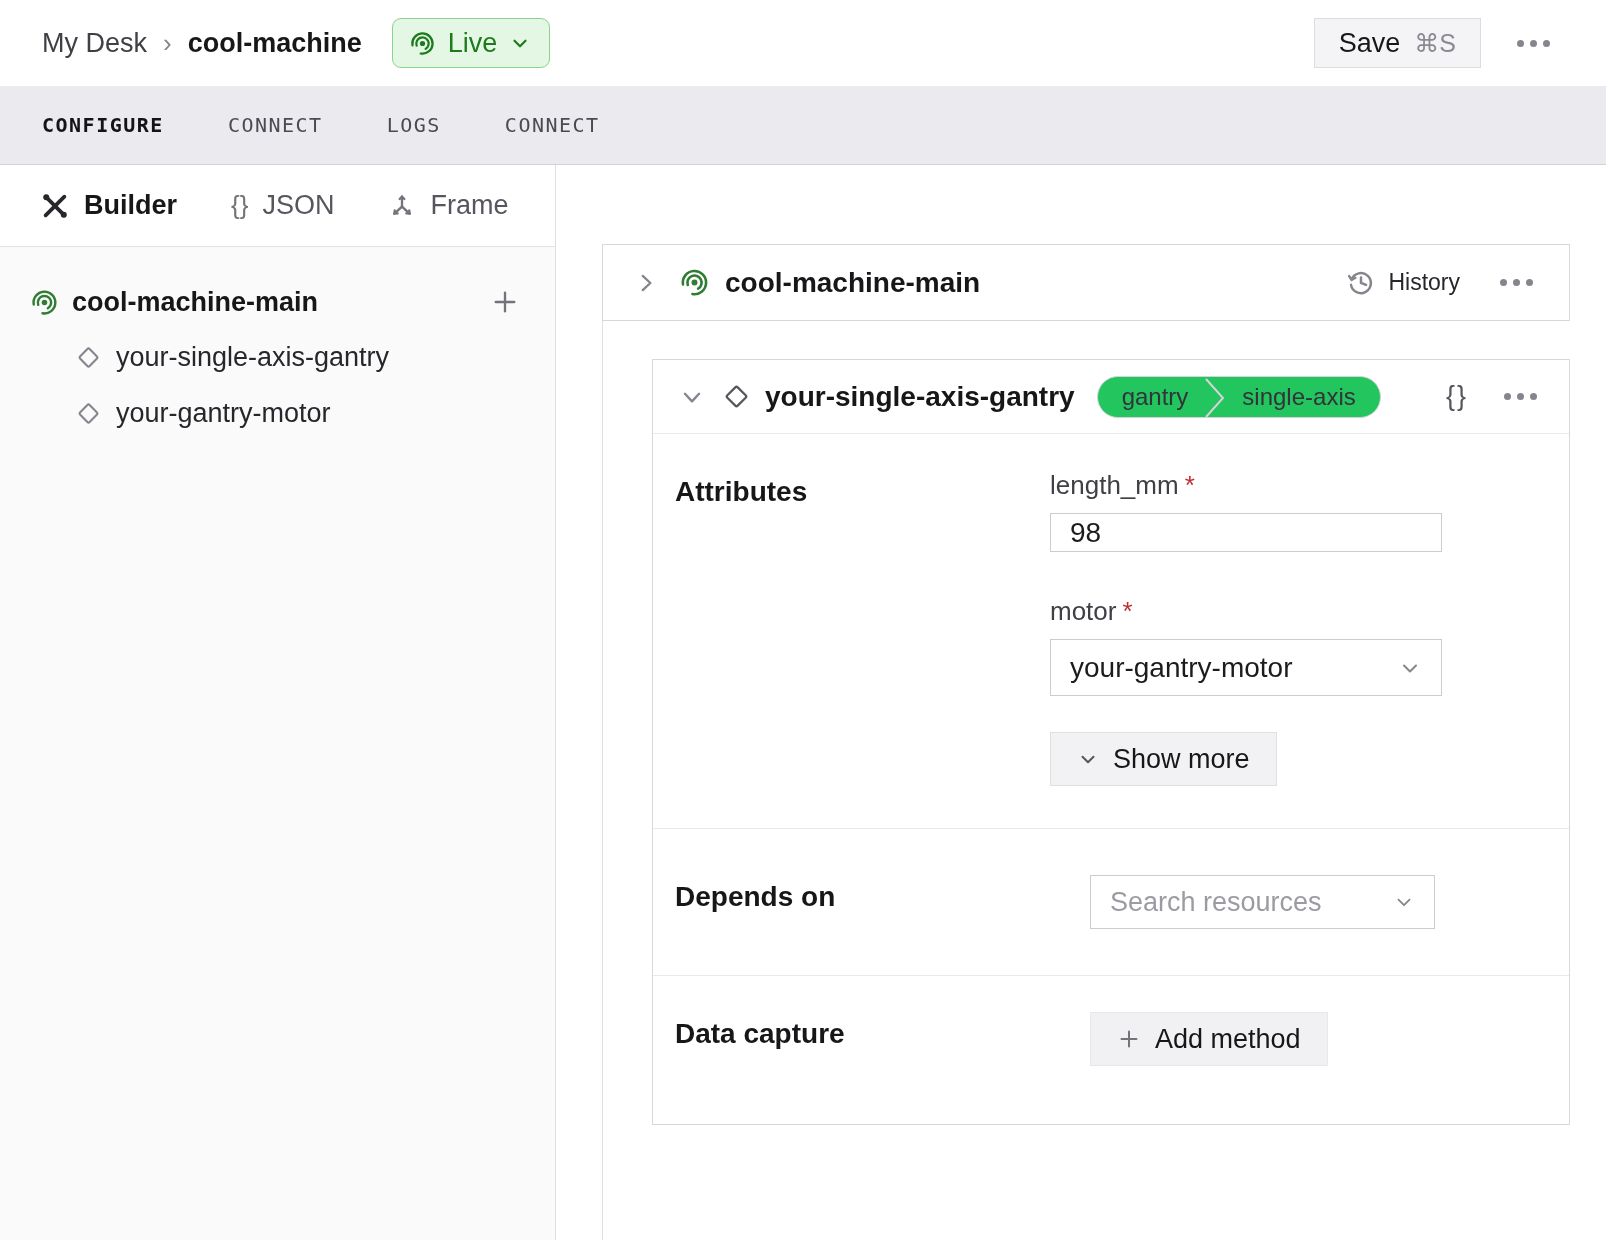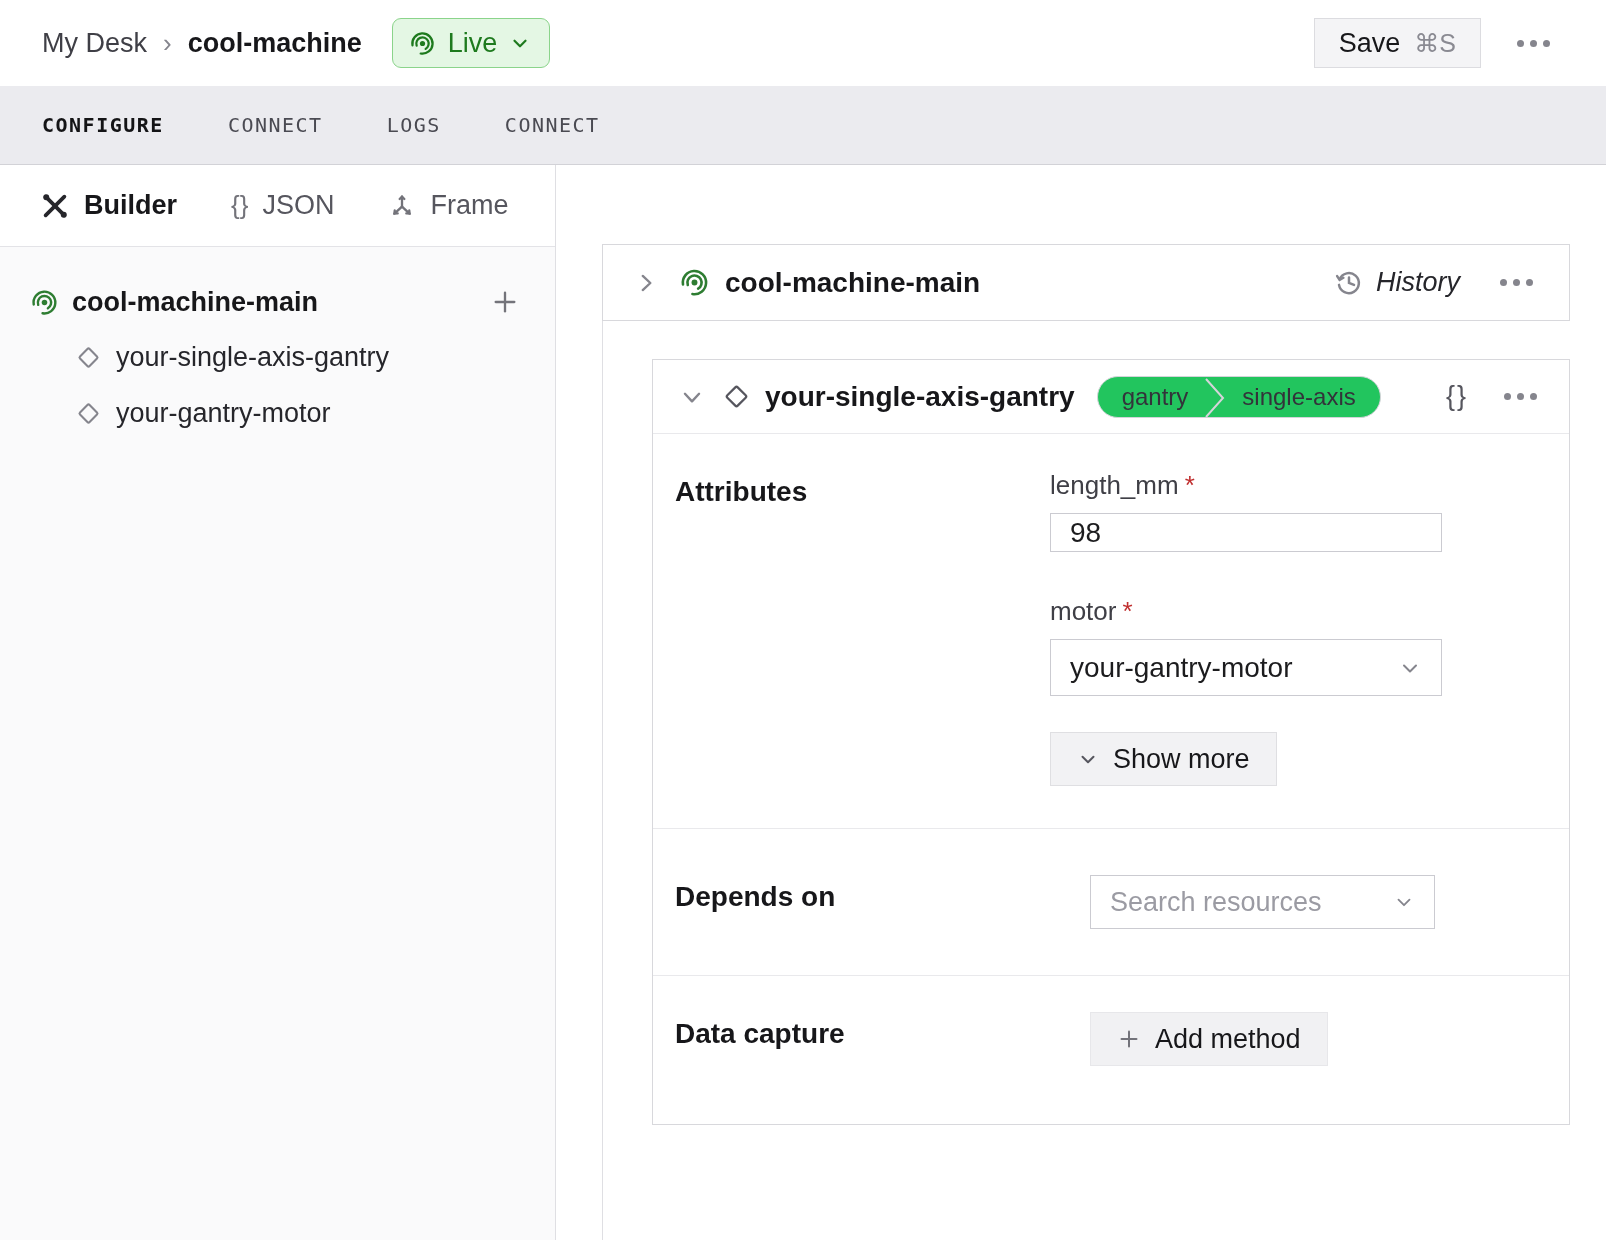--- a/index.html
+++ b/index.html
@@ -51,21 +51,21 @@
 
   
   .main { flex:1; background:#fff; display:flex; flex-direction:column;
     padding:79px 36px 0 46px; min-height:0; }
   .part-card { height:77px; flex:0 0 77px; border:1px solid #d8d8dc; background:#fff;
     display:flex; align-items:center; padding:0 26px; }
   .part-card .title { margin-left:15px; font-size:28px; font-weight:bold; color:#17171a; }
   .pc-chevron { display:flex; cursor:pointer; padding:4px; }
   .part-icon { margin-left:16px; display:flex; }
   .history-btn { margin-left:auto; display:inline-flex; align-items:center; gap:12px;
-    font-size:27px; color:#26262b; cursor:pointer;font-style:italic; }
+    font-size:23px; color:#26262b; cursor:pointer; }
   .pc-dots { margin-left:30px; }
 
   .resources-wrap { flex:1; border-left:1px solid #dfdfe3; margin-left:0;
     padding:38px 0 0 49px; min-height:0; }
 
   .resource-card { border:1px solid #d8d8dc; background:#fff; }
   .rc-header { height:74px; display:flex; align-items:center; padding:0 22px;
     border-bottom:1px solid #e9e9ec; }
   .rc-header .title { margin-left:15px; font-size:28px; font-weight:bold; color:#17171a; white-space:nowrap; }
   .rc-chevron { display:flex; cursor:pointer; padding:4px; }

